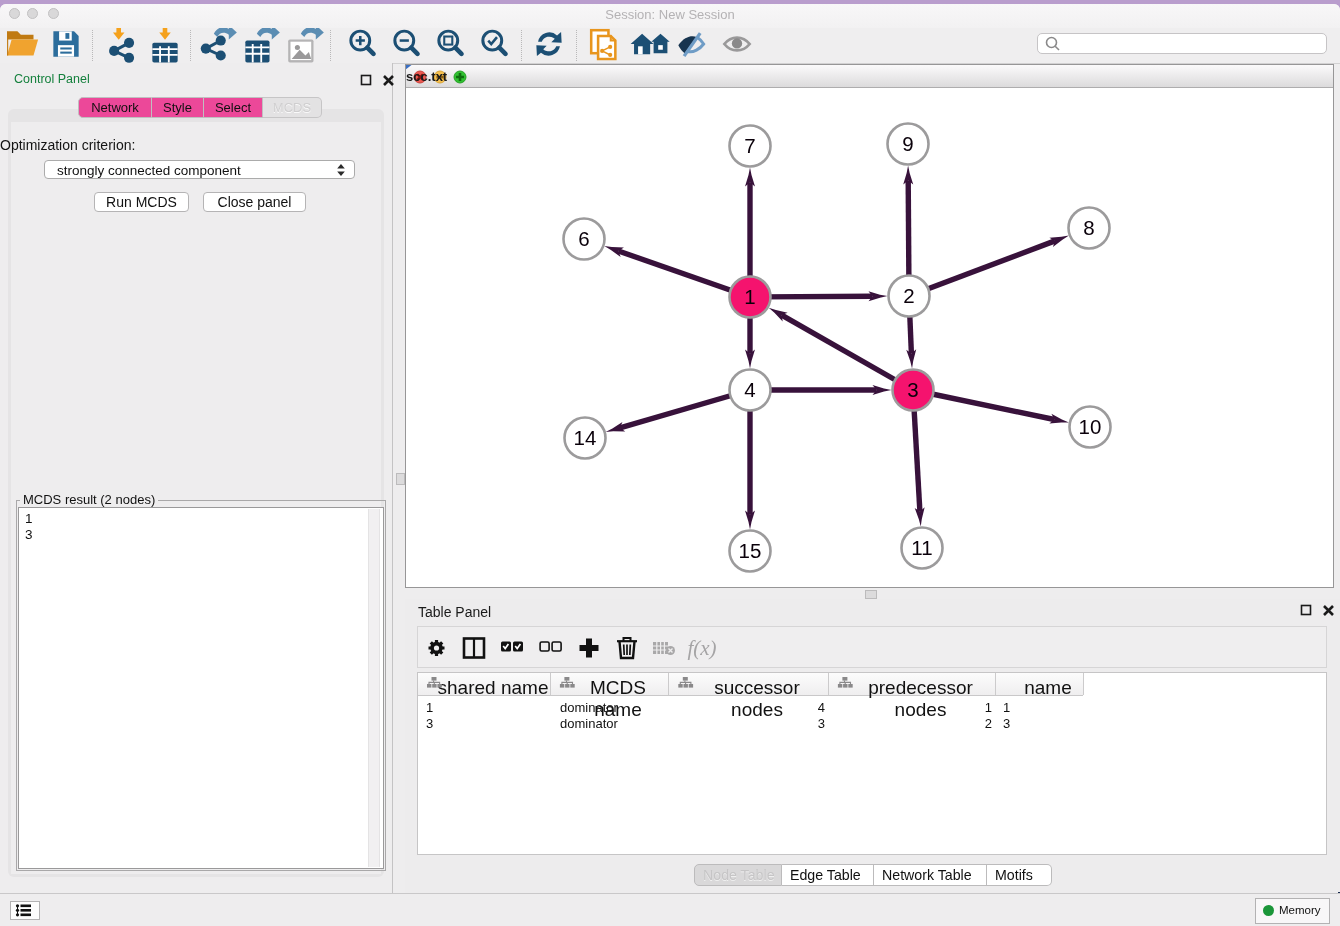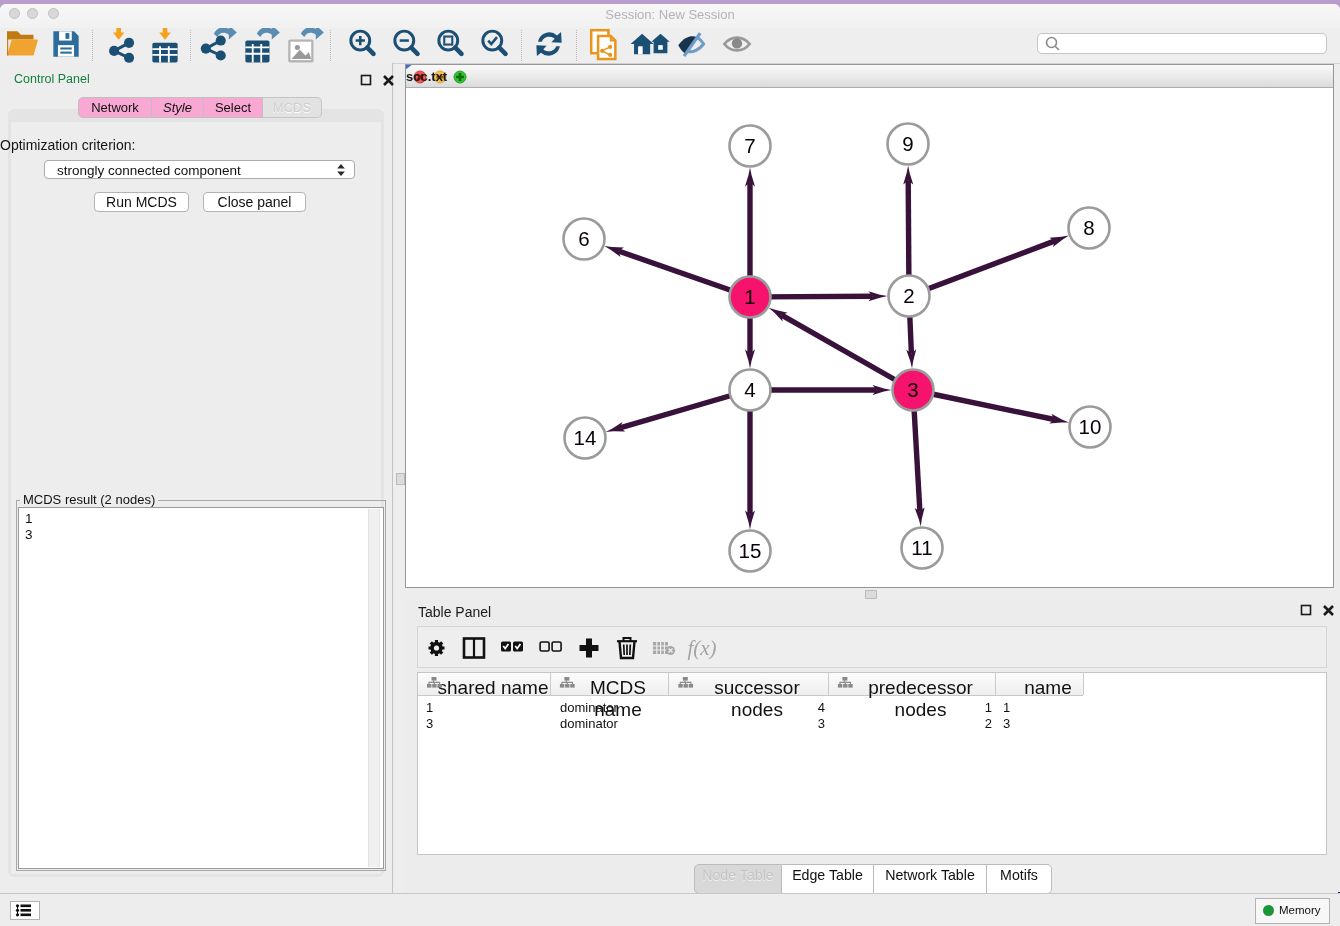--- a/index.html
+++ b/index.html
@@ -16,21 +16,21 @@
   
   #toolbar{position:absolute;left:0;top:28px;width:1340px;height:35px;
      background:#efeeef;border-bottom:1px solid #d2d1d2;}
   .sep{position:absolute;top:2px;height:31px;width:0;border-left:1px dotted #b9b8b9;}
   #search{position:absolute;left:1037px;top:5px;width:288px;height:19px;background:#fff;
       border:1px solid #c6c4c6;border-radius:5px;}
   
   #cpanel{position:absolute;left:0;top:63px;width:392px;height:830px;background:#eeedee;border-right:1px solid #c4c3c4;}
   #cp-title{position:absolute;left:14px;top:9px;font-size:12.5px;color:#15803d;}
   .tabrow{position:absolute;display:flex;z-index:5;}
-  .tab{box-sizing:border-box;height:21px;background:#f9a8d4;border:1px solid #c0bfc0;
+  .tab{box-sizing:border-box;height:21px;background:#ec4899;border:1px solid #c0bfc0;
      border-left:none;font-size:13px;color:#111;text-align:center;line-height:19px;}
   .tab.first{border-left:1px solid #c0bfc0;border-radius:5px 0 0 5px;}
   .tab.last{border-radius:0 5px 5px 0;}
   .tab.sel{background:#e3e2e3;color:#cfcecf;text-shadow:0 1px 0 #fafafa;border-color:#c6c5c6;}
   #cp-outer{position:absolute;left:8px;top:46px;width:376px;height:768px;background:#e5e4e5;border-radius:6px;}
   #cp-inner{position:absolute;left:3px;top:13px;width:370px;height:752px;background:#eeedee;}
   #optlabel{position:absolute;left:0;top:74px;width:392px;text-align:left;font-size:14px;color:#141414;}
   #cp-select{position:absolute;left:44px;top:97px;width:311px;height:19px;background:#fff;
      border:1px solid #ababab;border-radius:4px;box-sizing:border-box;}
   .btn{position:absolute;top:129px;height:20px;background:#fff;border:1px solid #b5b4b5;border-radius:4px;
@@ -56,22 +56,22 @@
   
   #tpanel{position:absolute;left:405px;top:599px;width:935px;height:294px;background:#edeced;}
   #tp-title{position:absolute;left:13px;top:5px;font-size:14px;color:#1a1a1a;}
   #tp-toolbar{position:absolute;left:12px;top:27px;width:910px;height:42px;background:#efeeef;border:1px solid #d6d5d6;box-sizing:border-box;}
   #tbl{position:absolute;left:12px;top:73px;width:910px;height:183px;background:#fff;border:1px solid #c6c5c6;box-sizing:border-box;}
   #thead{position:absolute;left:0;top:0;width:665px;height:22px;background:linear-gradient(#fcfcfc,#efeeef);border-bottom:1px solid #c9c8c9;}
   .th{position:absolute;top:0;height:22px;border-right:1px solid #cccbcc;font-size:19px;color:#111;}
   .thtxt{position:absolute;top:4px;left:18px;right:0;text-align:center;}
   .row{position:absolute;font-size:13px;color:#111;}
   .tabs2{position:absolute;top:265px;display:flex;}
-  .tab2{box-sizing:border-box;height:30px;background:#fff;border:1px solid #bcbbbc;border-left:none;
-     font-size:14.2px;color:#111;text-align:center;line-height:20px;}
+  .tab2{box-sizing:border-box;height:22px;background:#fff;border:1px solid #bcbbbc;border-left:none;
+     font-size:14.2px;color:#111;line-height:20px;padding-left:8px;}
   .tab2.first{border-left:1px solid #bcbbbc;border-radius:5px 0 0 5px;}
   .tab2.last{border-radius:0 5px 5px 0;}
   .tab2.sel{background:#d9d8d9;color:#c6c5c6;text-shadow:0 1px 0 #f0f0f0;}
 </style>
 </head>
 <body>
 <div id="win"></div>
 <div id="titlebar">
   <div class="tl" style="left:9px;"></div>
   <div class="tl" style="left:27px;"></div>
@@ -216,21 +216,21 @@
 </div>
 
 <div id="cpanel">
   <div id="cp-title">Control Panel</div>
   <svg width="36" height="14" viewBox="0 0 36 14" style="position:absolute;left:360px;top:10px;">
     <rect x="1.5" y="2.5" width="9" height="9" fill="none" stroke="#1a1a1a" stroke-width="1.6"></rect>
     <path d="M24,3 L33,12 M33,3 L24,12" stroke="#1a1a1a" stroke-width="2.6"></path>
   </svg>
   <div class="tabrow" style="left:78px;top:34px;">
     <div class="tab first" style="width:74px;">Network</div>
-    <div class="tab" style="width:52px;font-style:italic;">Style</div>
+    <div class="tab" style="width:52px;">Style</div>
     <div class="tab" style="width:59px;">Select</div>
     <div class="tab last sel" style="width:59px;">MCDS</div>
   </div>
   <div id="cp-outer">
       <div id="cp-inner"></div>
     </div>
   <div id="optlabel">Optimization criterion:</div>
   <div id="cp-select">
     <div style="position:absolute;left:12px;top:1px;font-size:13.5px;color:#111;line-height:17px;">strongly connected component</div>
     <svg width="10" height="14" viewBox="0 0 10 14" style="position:absolute;right:8px;top:2px;">

